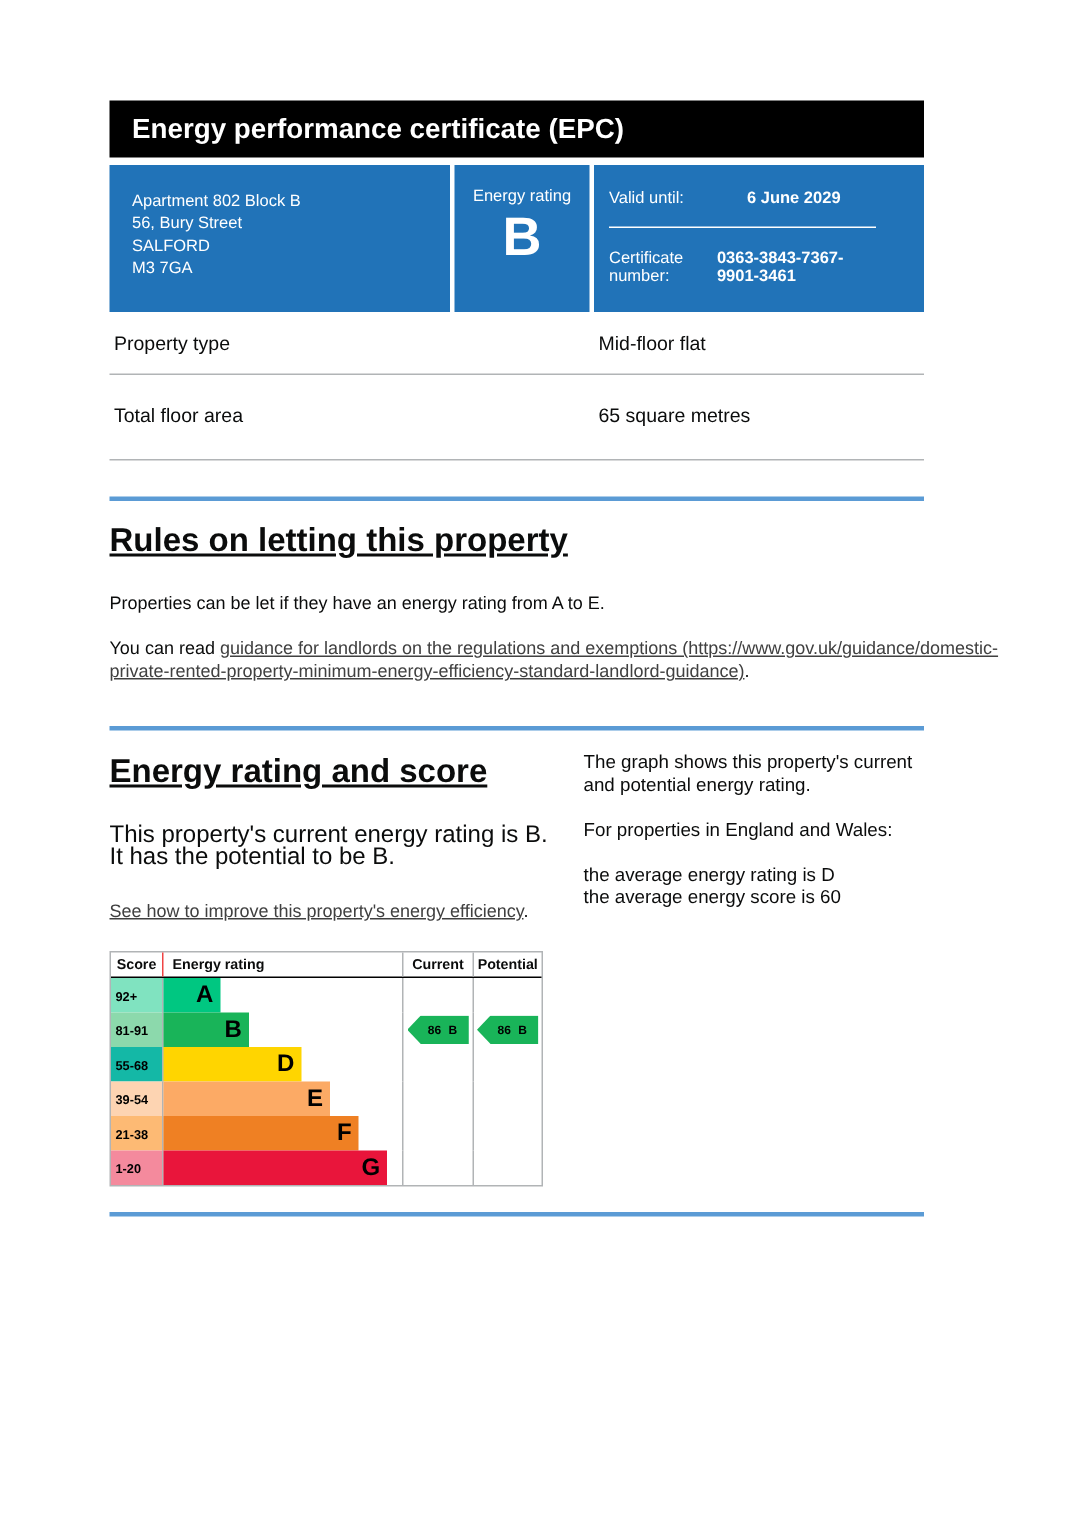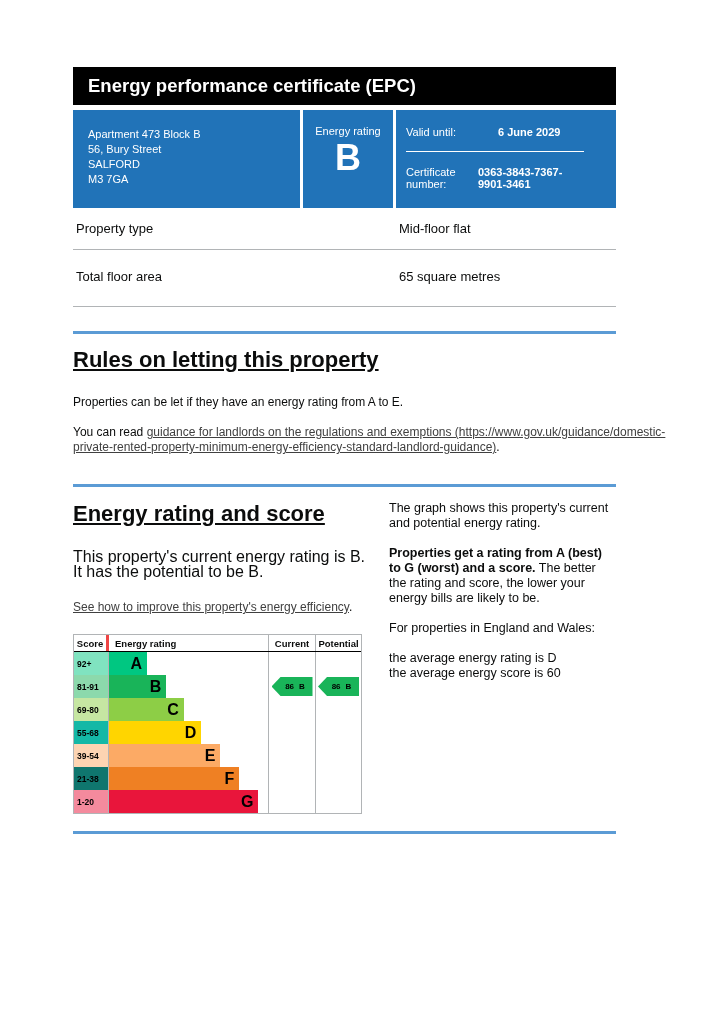--- a/index.html
+++ b/index.html
@@ -55,21 +55,21 @@
   .col-left .p1 { font-size:16px; line-height:15px; margin:22px 0 0; width:305px; }
   .col-left .plink { font-size:12px; line-height:15px; margin:21px 0 0; width:300px; }
   .col-right p { margin:0 0 15px; }
   .col-right .plead b { font-weight:bold; }
   .col-right .avg { margin:0; }
 
   
   .epc-chart { margin-top:19px; width:289px; border:1px solid #b1b4b6; box-sizing:border-box; }
   .epc-header { display:flex; height:16px; border-bottom:1px solid #000000; font-size:9.5px; font-weight:bold; }
   .epc-header > div { display:flex; align-items:center; box-sizing:border-box; }
-  .hd-score { width:35px; justify-content:center; border-right:3px solid #ef4444; }
+  .hd-score { width:35px; justify-content:center; border-right:1px solid #ef4444; }
   .hd-rating { flex:1; padding-left:6px; }
   .hd-current { width:47px; justify-content:center; border-left:1px solid #b1b4b6; }
   .hd-potential { width:46px; justify-content:center; border-left:1px solid #b1b4b6; }
 
   .epc-row { display:flex; height:23px; }
   .epc-score-cell {
     width:35px; box-sizing:border-box; border-right:1px solid #b1b4b6;
     display:flex; align-items:center; padding-left:3px;
     font-size:8.5px; font-weight:bold; color:#000;
   }
@@ -95,21 +95,21 @@
 <body>
 
 <div class="page">
 
   <div class="header-bar">
     <h1>Energy performance certificate (EPC)</h1>
   </div>
 
   <div class="cert-box">
     <div class="panel panel-address">
-      <div>Apartment 473 Block B</div>
+      <div>Apartment 802 Block B</div>
       <div>56, Bury Street</div>
       <div>SALFORD</div>
       <div>M3 7GA</div>
     </div>
     <div class="panel panel-rating">
       <span>Energy rating</span>
       <span class="big-rating">B</span>
     </div>
     <div class="panel panel-validity">
       <div class="vrow">
@@ -183,51 +183,41 @@
                 </div>
               </div>
               <div class="epc-pointer-cell epc-cell-potential">
                 <div class="epc-arrow" style="background: rgb(25, 180, 89);">
                   <span>86</span>
                   <span>B</span>
                 </div>
               </div>
             </div>
             <div class="epc-row">
-              <div class="epc-score-cell" style="background: rgb(198, 230, 162);">69-80</div>
-              <div class="epc-rating-cell">
-                <div class="epc-bar" style="width: 47%; background: rgb(141, 206, 70);">
-                  <span class="epc-letter">C</span>
-                </div>
-              </div>
-              <div class="epc-pointer-cell epc-cell-current"></div>
-              <div class="epc-pointer-cell epc-cell-potential"></div>
-            </div>
-            <div class="epc-row">
               <div class="epc-score-cell" style="background: #14b8a6;">55-68</div>
               <div class="epc-rating-cell">
                 <div class="epc-bar" style="width: 58%; background: rgb(255, 213, 0);">
                   <span class="epc-letter">D</span>
                 </div>
               </div>
               <div class="epc-pointer-cell epc-cell-current"></div>
               <div class="epc-pointer-cell epc-cell-potential"></div>
             </div>
             <div class="epc-row">
               <div class="epc-score-cell" style="background: rgb(253, 212, 178);">39-54</div>
               <div class="epc-rating-cell">
                 <div class="epc-bar" style="width: 70%; background: rgb(252, 170, 101);">
                   <span class="epc-letter">E</span>
                 </div>
               </div>
               <div class="epc-pointer-cell epc-cell-current"></div>
               <div class="epc-pointer-cell epc-cell-potential"></div>
             </div>
             <div class="epc-row">
-              <div class="epc-score-cell" style="background: #0f766e;">21-38</div>
+              <div class="epc-score-cell" style="background: #fdba74;">21-38</div>
               <div class="epc-rating-cell">
                 <div class="epc-bar" style="width: 82%; background: rgb(239, 128, 35);">
                   <span class="epc-letter">F</span>
                 </div>
               </div>
               <div class="epc-pointer-cell epc-cell-current"></div>
               <div class="epc-pointer-cell epc-cell-potential"></div>
             </div>
             <div class="epc-row">
               <div class="epc-score-cell" style="background: rgb(244, 138, 157);">1-20</div>
@@ -238,21 +228,20 @@
               </div>
               <div class="epc-pointer-cell epc-cell-current"></div>
               <div class="epc-pointer-cell epc-cell-potential"></div>
             </div>
           </div>
       </div>
     </div>
 
     <div class="col-right">
       <p>The graph shows this property's current and potential energy rating.</p>
-      <p class="plead"><b>Properties get a rating from A (best) to G (worst) and a score.</b><span> The better the rating and score, the lower your energy bills are likely to be.</span></p>
       <p>For properties in England and Wales:</p>
       <p class="avg">the average energy rating is D</p>
       <p class="avg">the average energy score is 60</p>
     </div>
   </div>
 
   <hr class="divider divider-3">
 
 </div>
 

